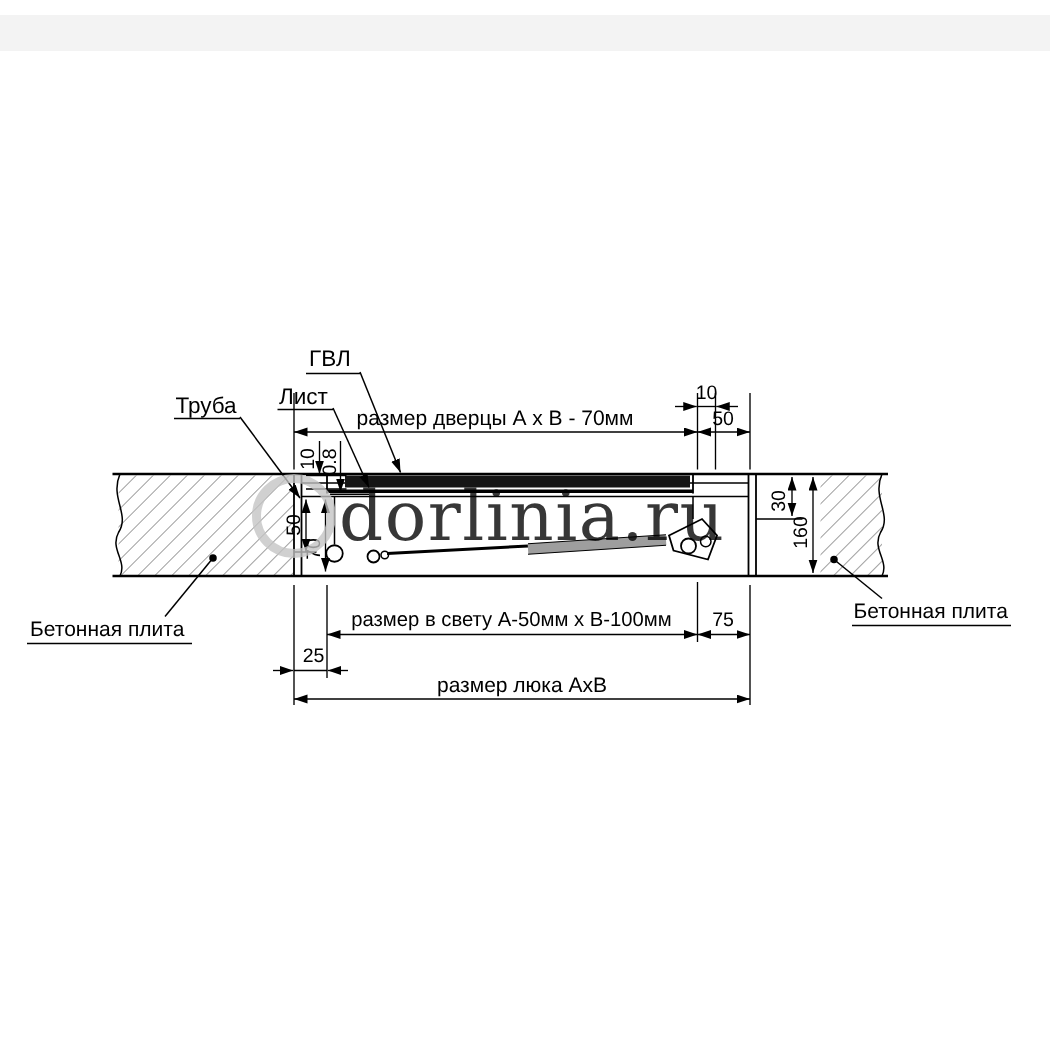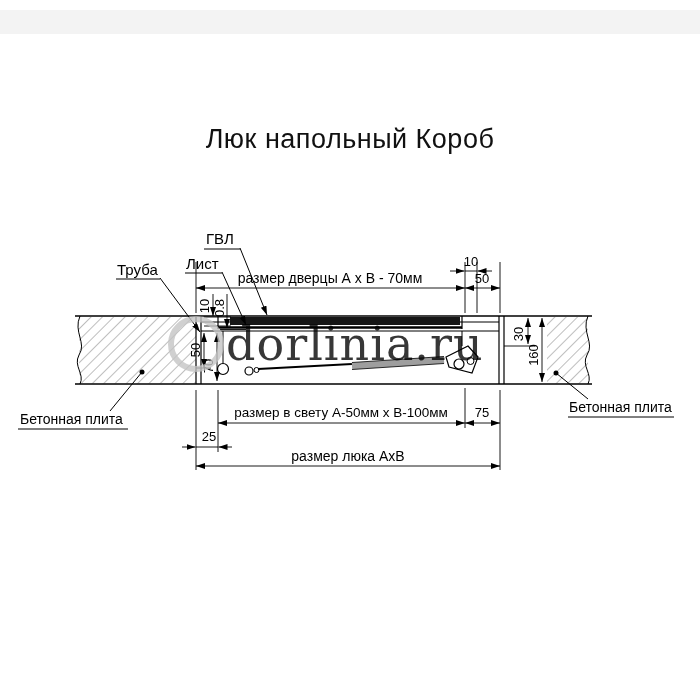--- a/index.html
+++ b/index.html
@@ -14,21 +14,20 @@
     font-family:"Liberation Sans",sans-serif;letter-spacing:.5px;
   }
   svg text{font-family:"Liberation Sans",sans-serif;fill:#000;}
   svg .wm-text{font-family:"DejaVu Serif",serif;}
 </style>
 </head>
 <body>
 
 <div class="canvas">
   <div class="top-strip"></div>
-  <h1 class="page-title">Люк напольный Короб</h1>
 
   <svg width="700" height="700" viewBox="0 0 700 700">
     <defs>
       <pattern id="hatch" patternUnits="userSpaceOnUse" width="8" height="8" patternTransform="rotate(45)">
         <line x1="0" y1="0" x2="0" y2="8" stroke="#6e6e6e" stroke-width="0.9"></line>
       </pattern>
       <marker id="arr" orient="auto-start-reverse" markerUnits="userSpaceOnUse" markerWidth="12" markerHeight="8" refX="9" refY="3">
         <path d="M0,0 L9,3 L0,6 Z" fill="#000"></path>
       </marker>
     </defs>

